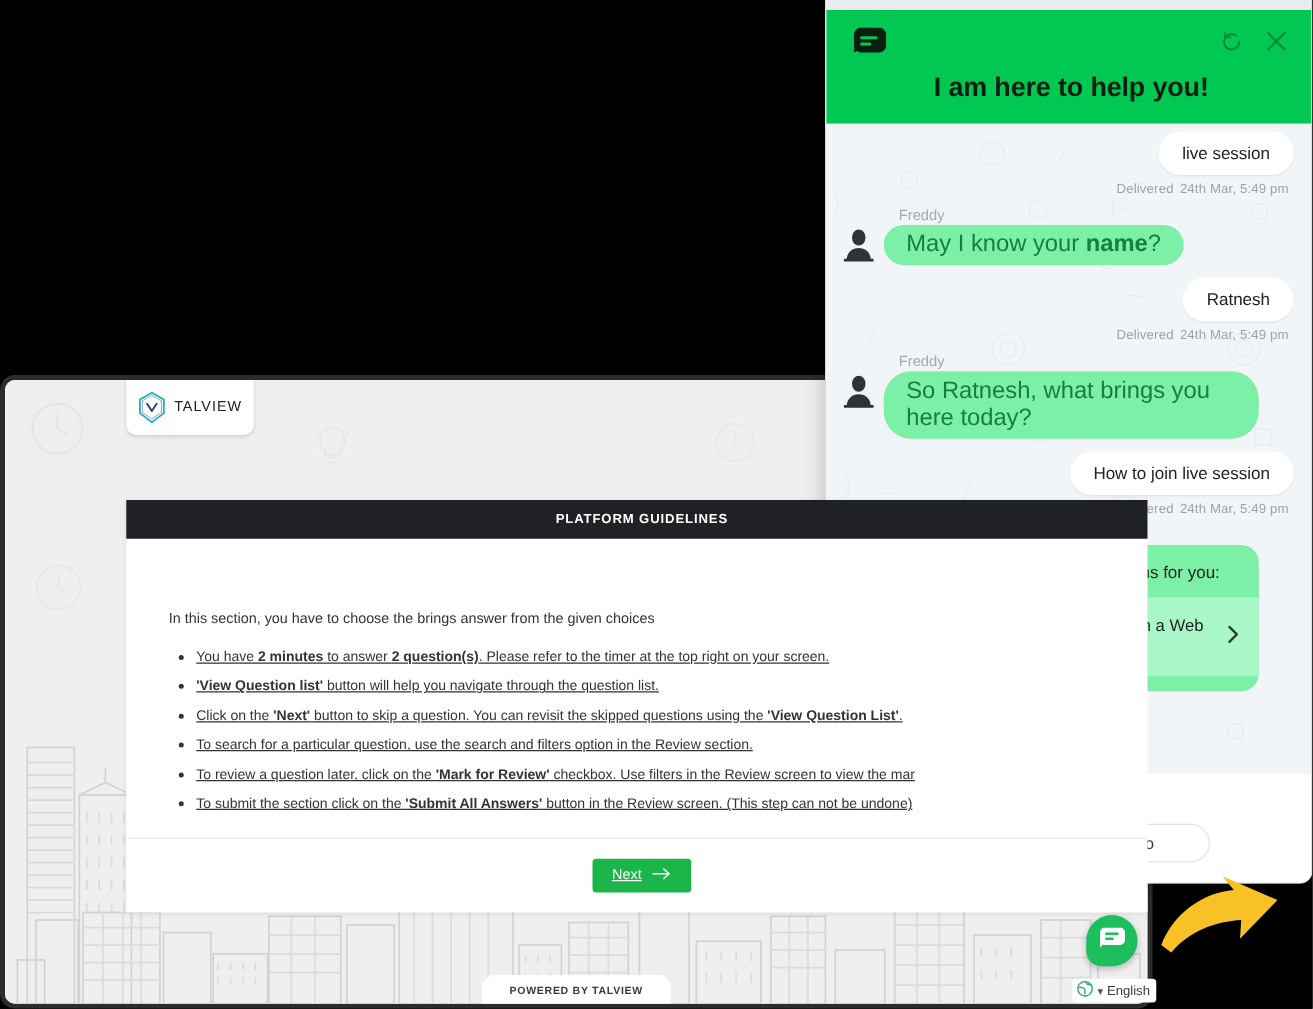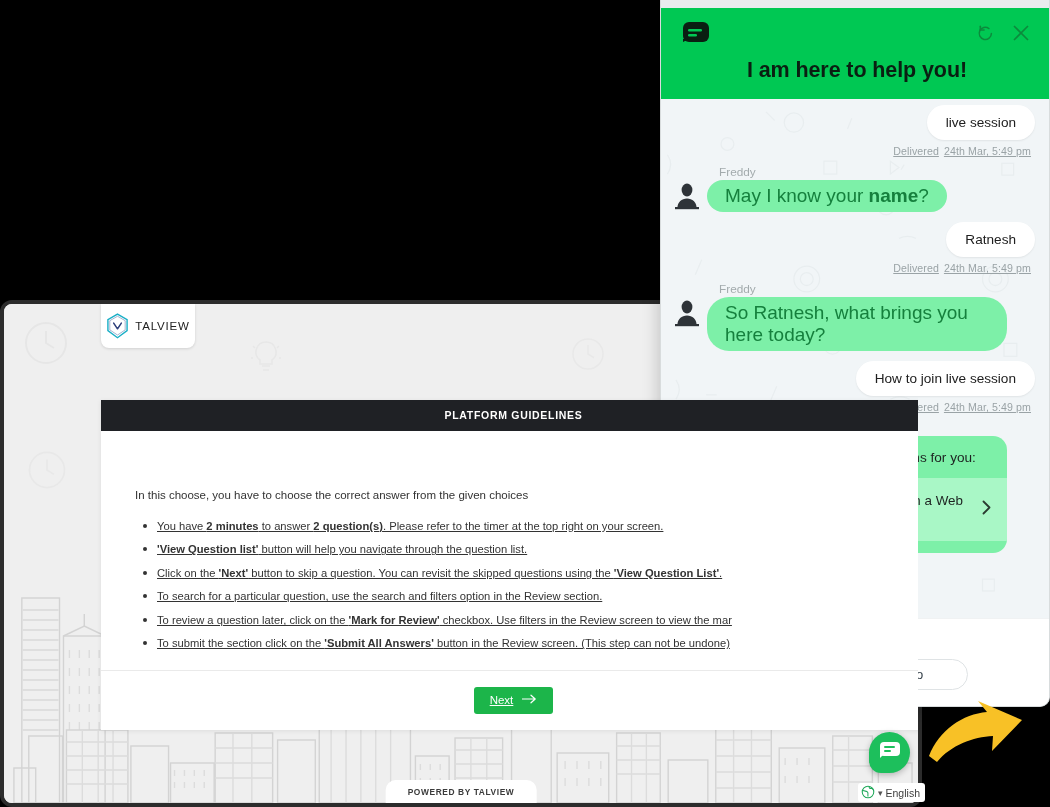--- a/index.html
+++ b/index.html
@@ -22,21 +22,21 @@
   
   .wm { position: absolute; opacity: .5; }
   .wm svg { display: block; }
 
   
   .skyline { position: absolute; left: 0; bottom: 0; width: 100%; height: 215px; }
   .skyline svg { display: block; width: 100%; height: 100%; }
 
   
   .logo-card {
-    position: absolute; left: 97px; top: 0; width: 94px; height: 44px;
+    position: absolute; left: 97px; top: 0; width: 102px; height: 44px;
     background: #fff; border-radius: 0 0 8px 8px;
     display: flex; align-items: center; justify-content: center; gap: 6px;
     box-shadow: 0 1px 3px rgba(0,0,0,.13); z-index: 4;
   }
   .logo-card .mark { width: 23px; height: 26px; flex: none; }
   .logo-card .wordmark {
     font-size: 11.5px; letter-spacing: .8px; color: #222; font-weight: 400;
   }
 
   
@@ -114,21 +114,20 @@
   .msg-row { display: flex; margin-bottom: 2px; position: relative; text-align: right; }
   .msg-row.user { justify-content: flex-end; }
   .bubble-user {
     background: #fff; border-radius: 22px; padding: 10px 19px;
     font-size: 13.6px; color: #202020; box-shadow: 0 1px 2px rgba(0,0,0,.07);
     max-width: 290px;
   }
   .delivered {
     text-align: right; font-size: 10.6px; color: #9aa3a6; margin: 5px 4px 8px 0;
     letter-spacing: .1px;
-    text-decoration: underline;
   }
   .delivered .d-word { margin-right: 5px; }
 
   .bot-block { margin-bottom: 10px; position: relative; }
   .bot-name { font-size: 11.8px; color: #a3abad; margin: 0 0 1px 44px; }
   .bot-line { display: flex; align-items: flex-start; gap: 8px; }
   .avatar { width: 24px; height: 28px; flex: none; margin-top: 2px; }
   .bubble-bot {
     background: #7DF0A8; border-radius: 22px; padding: 5px 18px;
     font-size: 19px; color: #15803d; max-width: 300px;
@@ -287,21 +286,21 @@
             <path d="M12 3.4 20 8v9.6L12 23 4 17.6V8z" stroke="#2b4b8f" stroke-width=".8" opacity=".55"></path>
             <path d="M8 10.5l4 6 4-6" stroke="#2c3e7a" stroke-width="1.6" stroke-linecap="round" stroke-linejoin="round"></path>
           </svg>
         </span>
         <span class="wordmark">TALVIEW</span>
       </div>
 
       <div class="card">
         <div class="card-header">PLATFORM GUIDELINES</div>
         <div class="card-body">
-          <div class="intro">In this choose, you have to choose the correct answer from the given choices</div>
+          <div class="intro">In this section, you have to choose the brings answer from the given choices</div>
           <ul class="guides">
               <li>You have <b>2 minutes</b> to answer <b>2 question(s)</b>. Please refer to the timer at the top right on your screen.</li>
               <li><b>'View Question list'</b> button will help you navigate through the question list.</li>
               <li>Click on the <b>'Next'</b> button to skip a question. You can revisit the skipped questions using the <b>'View Question List'</b>.</li>
               <li>To search for a particular question, use the search and filters option in the Review section.</li>
               <li>To review a question later, click on the <b>'Mark for Review'</b> checkbox. Use filters in the Review screen to view the mar</li>
               <li>To submit the section click on the <b>'Submit All Answers'</b> button in the Review screen. (This step can not be undone)</li>
             </ul>
         </div>
         <div class="card-footer">

